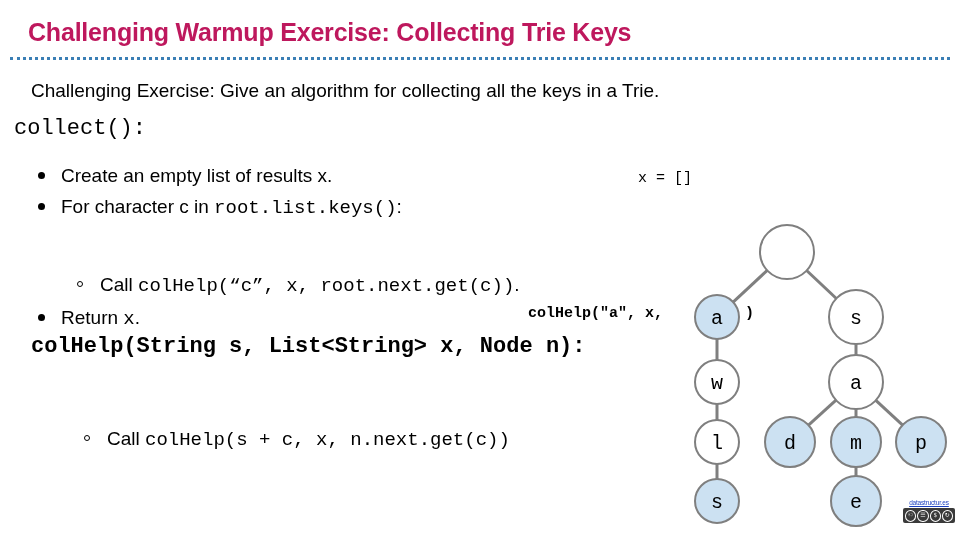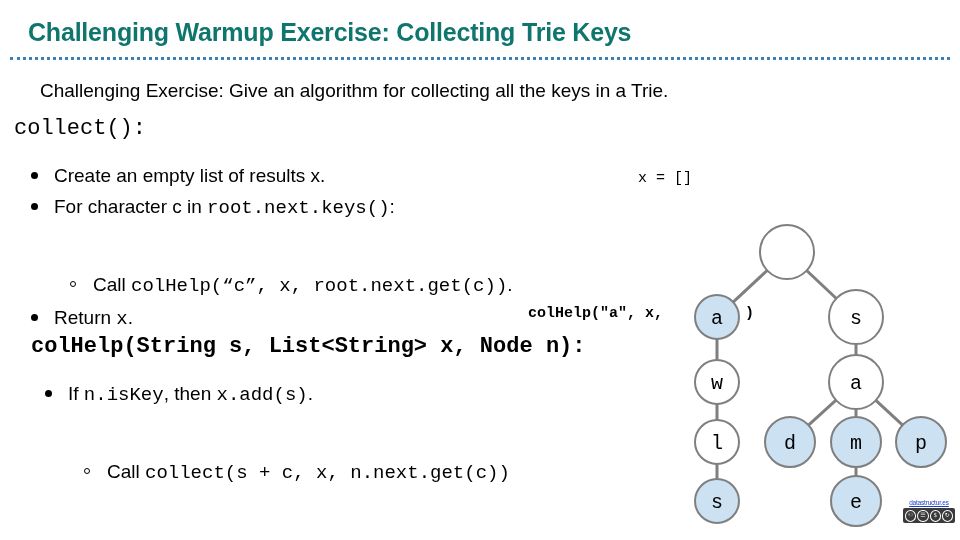--- a/index.html
+++ b/index.html
@@ -16,37 +16,37 @@
     color: #000000;
   }
 
   
   #slide-title {
     position: absolute;
     left: 28px;
     top: 18px;
     font-size: 25px;
     font-weight: bold;
-    color: #0f766e;
+    color: #be185d;
     letter-spacing: -0.2px;
     white-space: nowrap;
   }
   #title-divider {
     position: absolute;
     left: 10px;
     top: 57px;
     width: 940px;
     height: 3px;
     border-top: 3px dotted #3B7FB5;
   }
 
   
   #intro-line {
     position: absolute;
-    left: 40px;
+    left: 31px;
     top: 80px;
     font-size: 19px;
     white-space: nowrap;
   }
 
   .code {
     font-family: "Liberation Mono", "DejaVu Sans Mono", monospace;
   }
 
   #collect-sig {
@@ -95,21 +95,21 @@
     position: absolute;
     left: 53px;
     top: 12px;
     width: 6px;
     height: 6px;
     border: 1.3px solid #000000;
     border-radius: 50%;
     box-sizing: border-box;
   }
 
-  #collect-body { left: 17px; top: 160px; }
+  #collect-body { left: 24px; top: 160px; }
   #colhelp-body { left: 31px; top: 378px; }
 
   
   #annot-x {
     position: absolute;
     left: 638px;
     top: 170px;
     font-size: 15px;
     white-space: nowrap;
   }
@@ -182,29 +182,28 @@
 <body>
 
 <div id="slide-title">Challenging Warmup Exercise: Collecting Trie Keys</div>
 <div id="title-divider"></div>
 
 <div id="intro-line">Challenging Exercise: Give an algorithm for collecting all the keys in a Trie.</div>
 
 <div id="collect-sig" class="code">collect():</div>
 <ul id="collect-body" class="bullet-list">
     <li class="bullet-row lvl1"><span>Create an empty list of results x.</span></li>
-    <li class="bullet-row lvl1"><span>For character c in </span><span class="code">root.next.keys()</span><span>:</span></li>
+    <li class="bullet-row lvl1"><span>For character c in </span><span class="code">root.list.keys()</span><span>:</span></li>
     <li class="bullet-row lvl2"><span>Call </span><span class="code">colHelp(“c”, x, root.next.get(c))</span><span>.</span></li>
     <li class="bullet-row lvl1"><span>Return </span><span class="code">x</span><span>.</span></li>
   </ul>
 
 <div id="colhelp-sig" class="code">colHelp(String s, List&lt;String&gt; x, Node n):</div>
 <ul id="colhelp-body" class="bullet-list">
-    <li class="bullet-row lvl1"><span>If </span><span class="code">n.isKey</span><span>, then </span><span class="code">x.add(s)</span><span>.</span></li>
-    <li class="bullet-row lvl2"><span>Call </span><span class="code">collect(s + c, x, n.next.get(c))</span></li>
+    <li class="bullet-row lvl2"><span>Call </span><span class="code">colHelp(s + c, x, n.next.get(c))</span></li>
   </ul>
 
 <div id="annot-x" class="code">x = []</div>
 <div id="annot-colhelp" class="code">colHelp("a", x,</div>
 <div id="annot-colhelp-tail" class="code">)</div>
 
 <div id="trie-figure">
     <svg width="300" height="320" viewBox="0 0 300 320">
       <line x1="107.21457572608992" y1="55.372179682916496" x2="73.12145681577859" y2="87.0300758139199" stroke="#7F7F7F" stroke-width="3"></line>
       <line x1="146.65303591330962" y1="55.51372948355254" x2="176.34696408669038" y2="83.48627051644746" stroke="#7F7F7F" stroke-width="3"></line>

